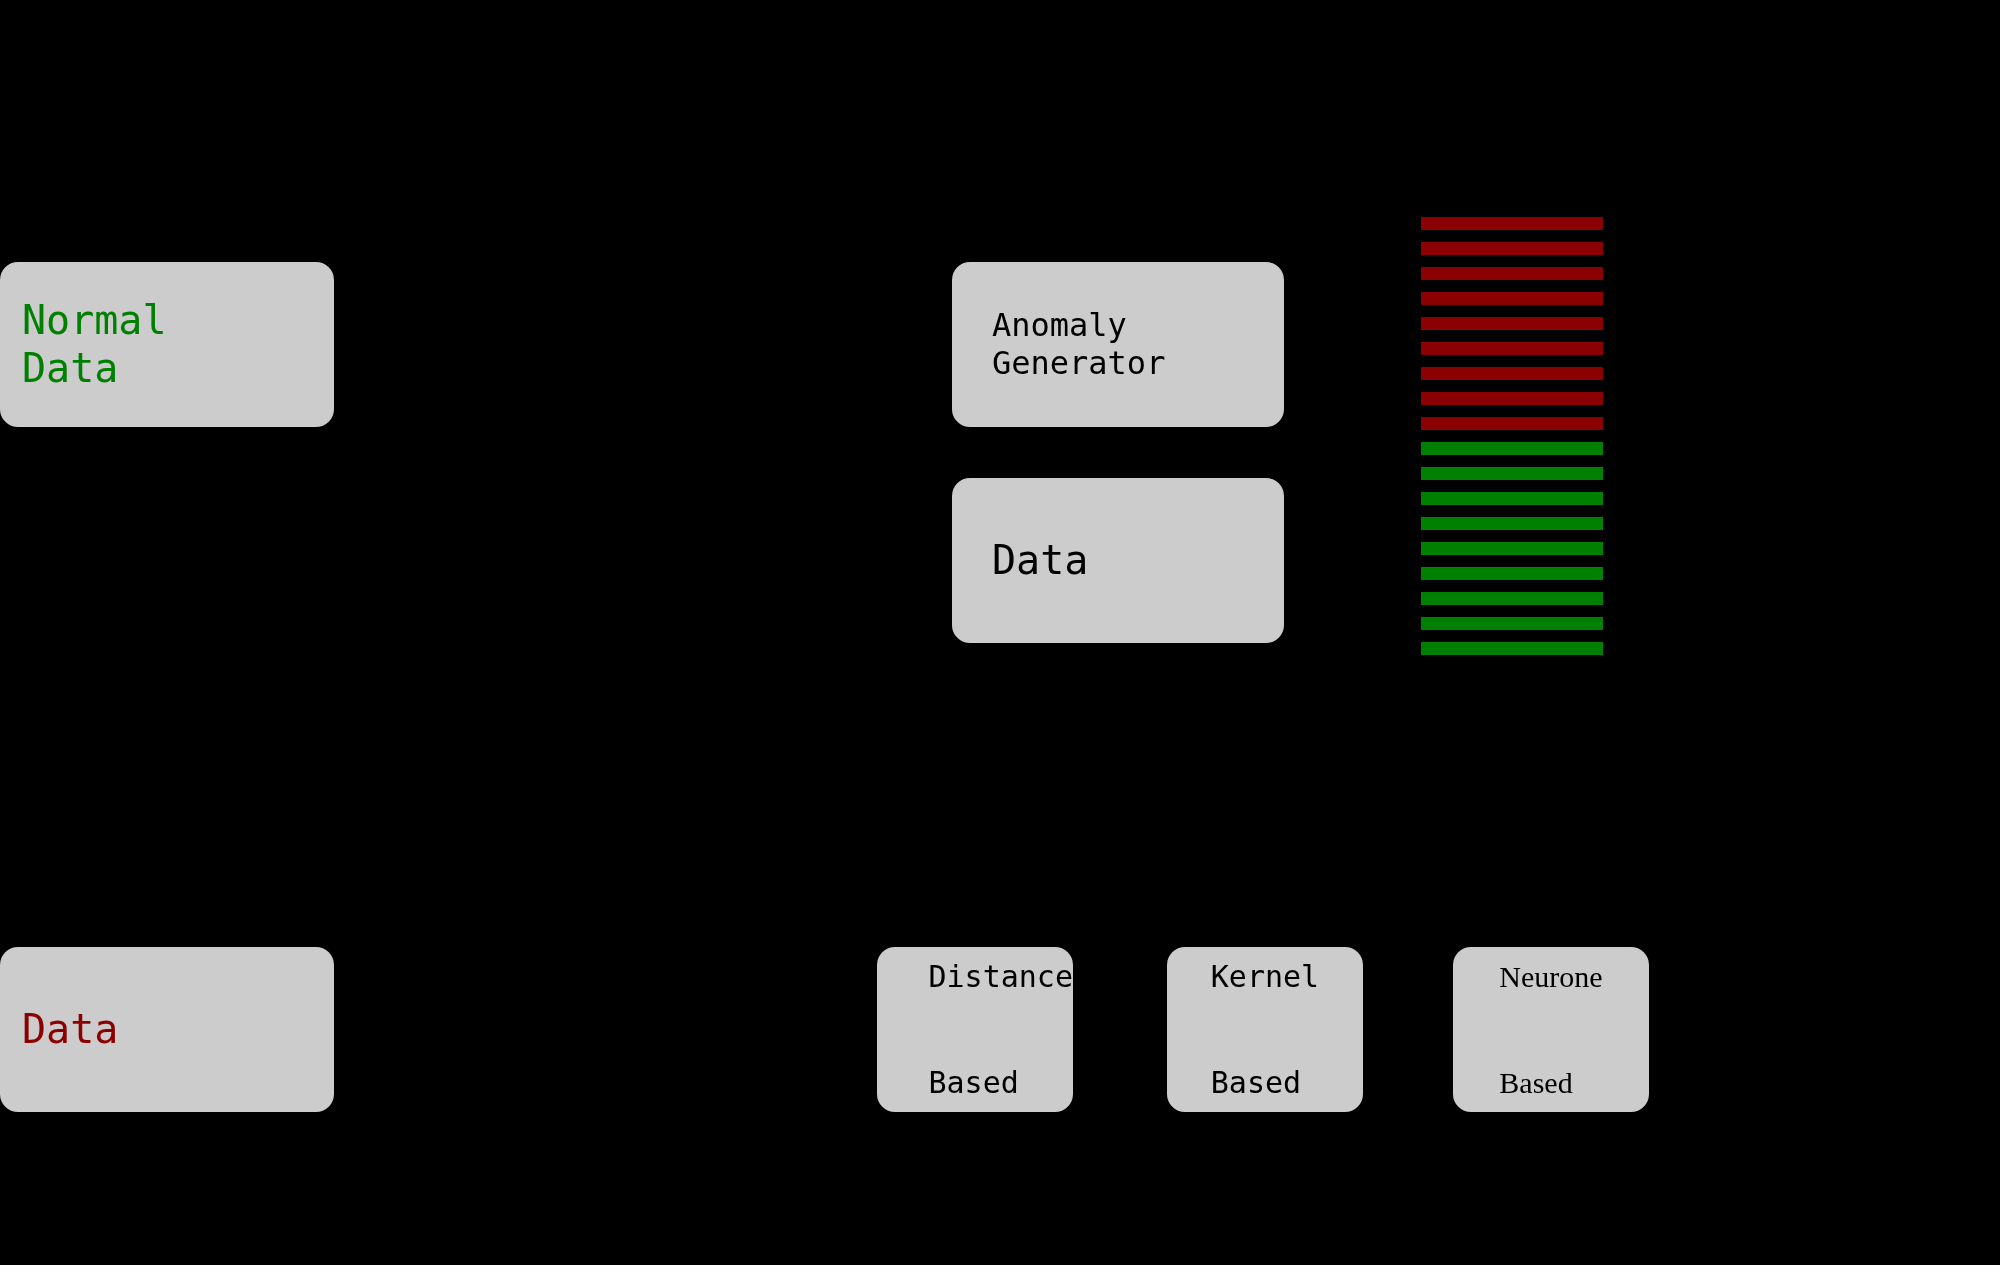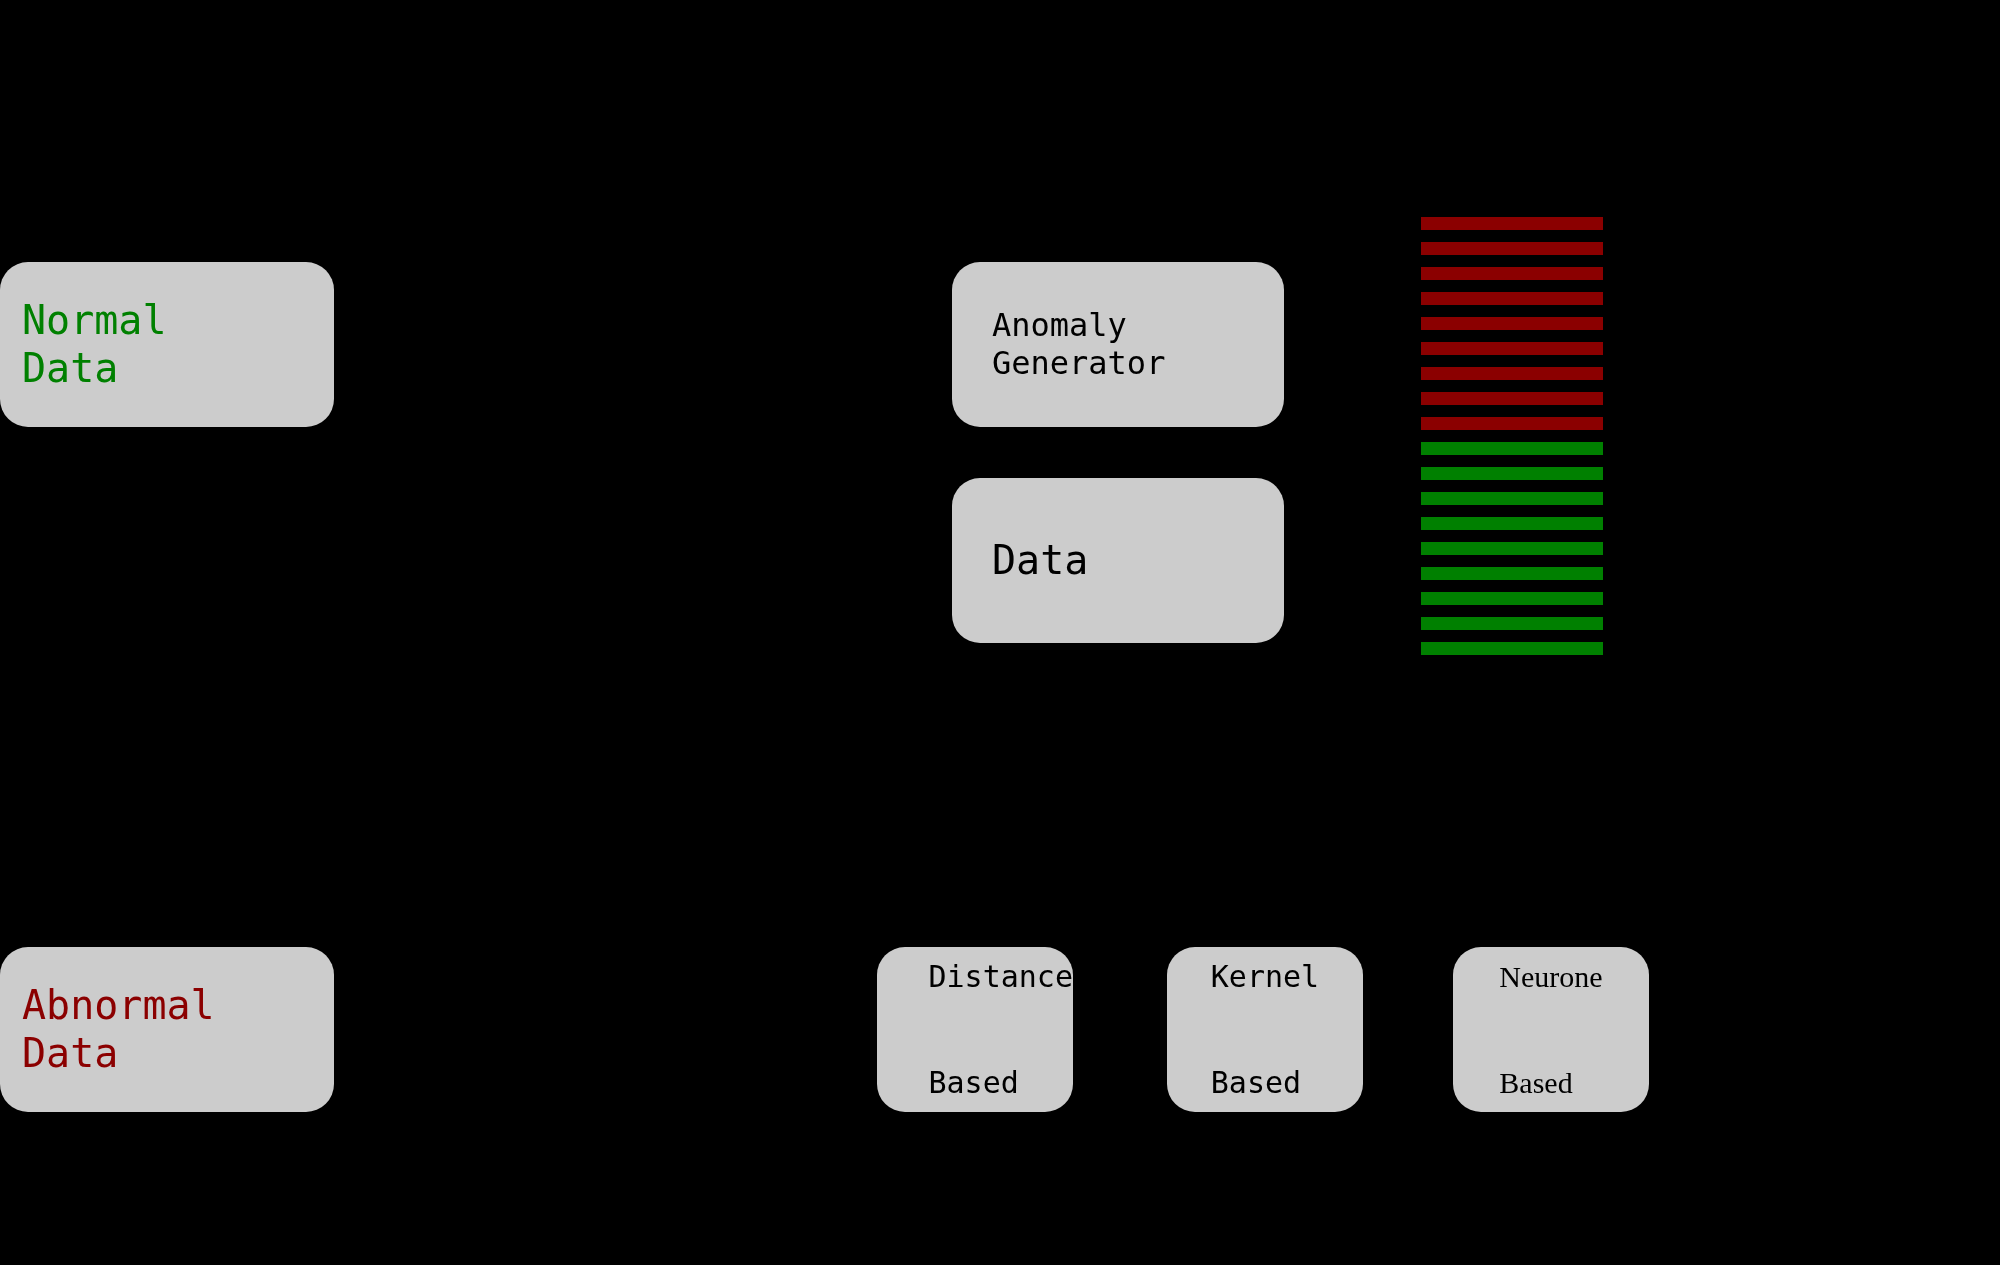--- a/index.html
+++ b/index.html
@@ -11,21 +11,21 @@
     position: relative;
     width: 2000px;
     height: 1265px;
     background: #000000;
     overflow: hidden;
     font-family: "DejaVu Sans Mono", "Liberation Mono", monospace;
   }
   .node {
     position: absolute;
     background: #CCCCCC;
-    border-radius: 28px;
+    border-radius: 18px;
     box-sizing: border-box;
     display: flex;
     flex-direction: column;
     justify-content: center;
     color: #000000;
     line-height: 1.18;
     white-space: pre;
   }
   .node .line {
     display: block;
@@ -103,21 +103,20 @@
 <body>
 
 <div id="canvas" style="background: rgb(0, 0, 0);">
 
   <div class="node" id="node-normal-data" style="color: rgb(0, 128, 0); background: rgb(204, 204, 204);">
     <span class="line">Normal</span>
     <span class="line">Data</span>
   </div>
 
   <div class="node" id="node-abnormal-data" style="color: rgb(139, 0, 0); background: rgb(204, 204, 204);">
-    <span class="line">Abnormal</span>
     <span class="line">Data</span>
   </div>
 
   <div class="node" id="node-anomaly-generator" style="color: rgb(0, 0, 0); background: rgb(204, 204, 204);">
     <span class="line">Anomaly</span>
     <span class="line">Generator</span>
   </div>
 
   <div class="node" id="node-data-augmenter" style="color: rgb(0, 0, 0); background: rgb(204, 204, 204);">
     <span class="line">Data</span>

